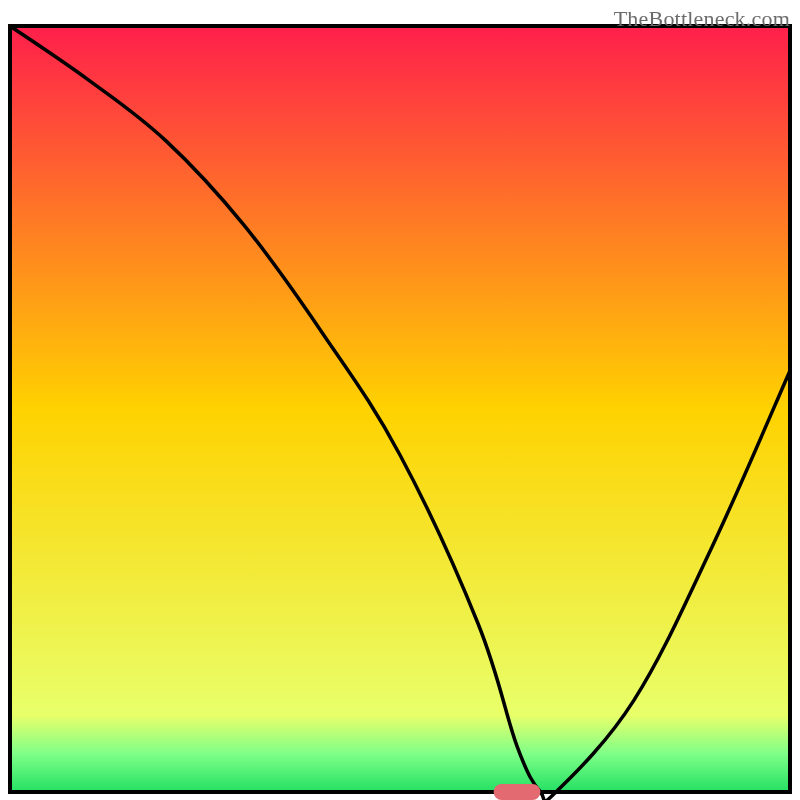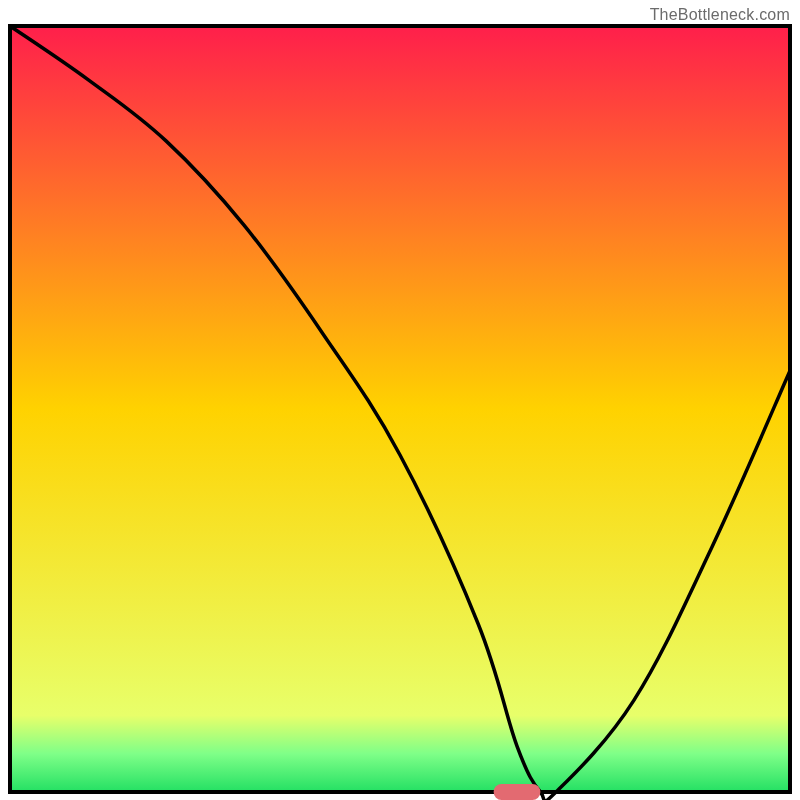--- a/index.html
+++ b/index.html
@@ -14,24 +14,25 @@
   .stage {
     position: relative;
     width: 800px;
     height: 800px;
   }
   .watermark {
     position: absolute;
     top: 6px;
     right: 10px;
     color: #6b6b6b;
-    font-size: 16px;
+    font-size: 22px;
     font-weight: 500;
     letter-spacing: 0.2px;
     z-index: 10;
+    font-family: Liberation Serif, serif;
   }
   svg.chart {
     position: absolute;
     left: 0;
     top: 0;
     width: 800px;
     height: 800px;
     z-index: 1;
   }
 </style>

